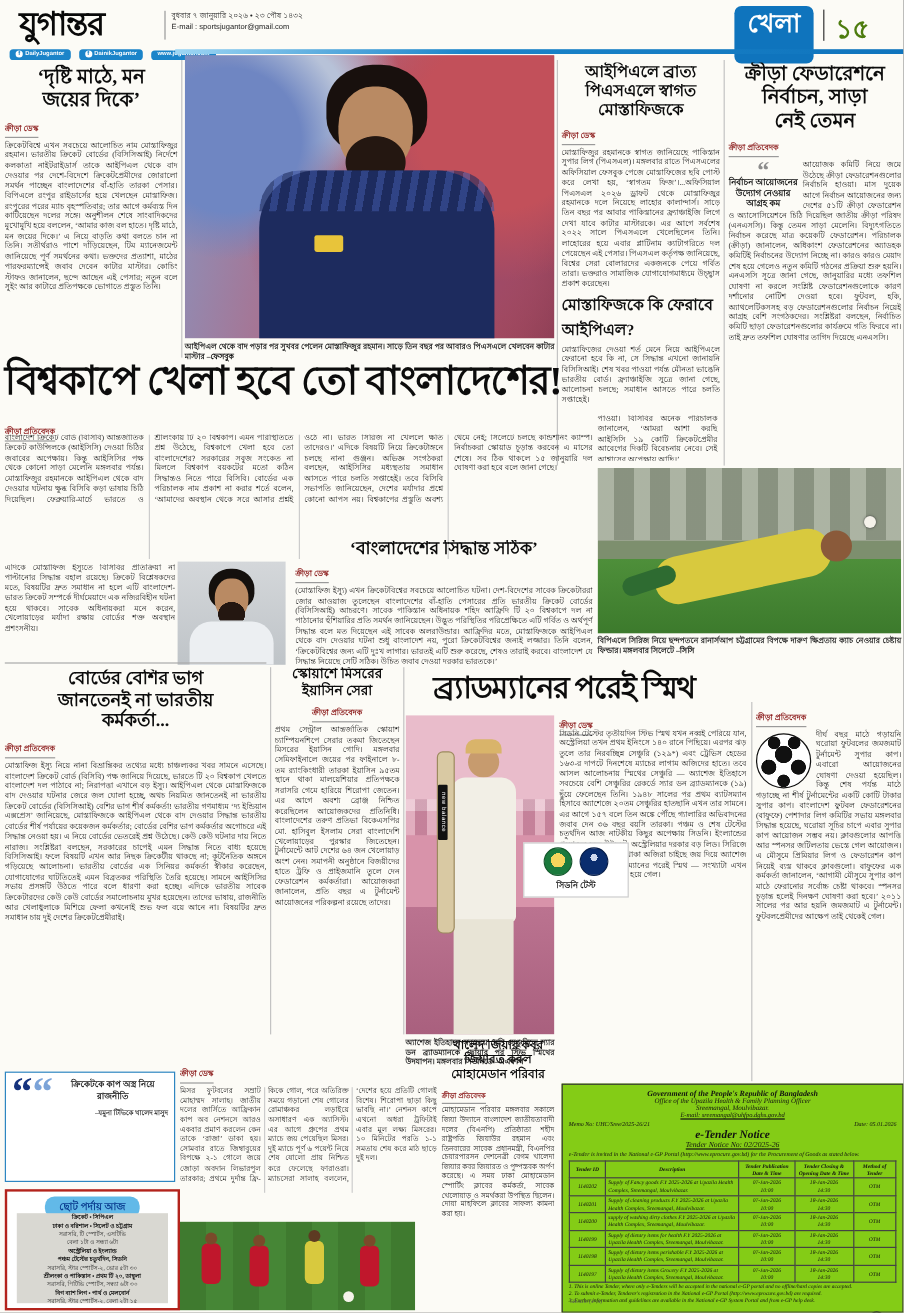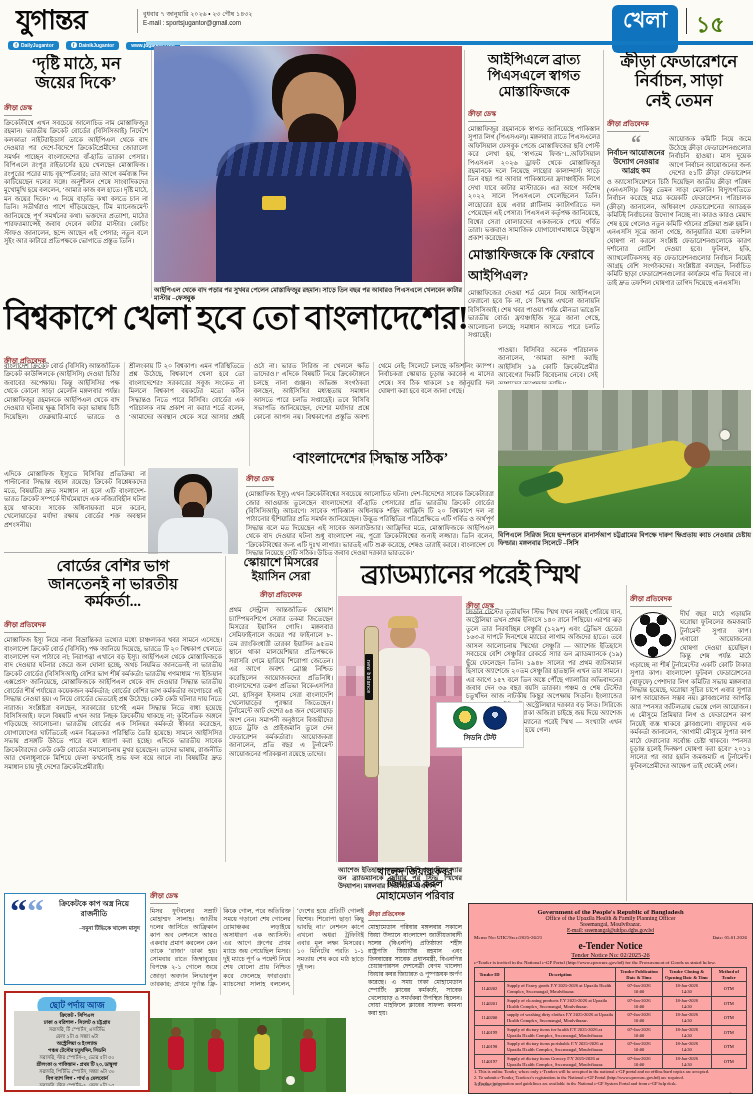--- a/index.html
+++ b/index.html
@@ -56,21 +56,21 @@
   .ball{width:44px;height:44px;border-radius:50%;border:1px solid #111;float:left;margin:2px 4px 2px 0;
         background:
          radial-gradient(circle at 50% 38%,#111 0 7px,transparent 7.5px),
          radial-gradient(circle at 22% 62%,#111 0 6px,transparent 6.5px),
          radial-gradient(circle at 78% 62%,#111 0 6px,transparent 6.5px),
          radial-gradient(circle at 32% 16%,#111 0 5px,transparent 5.5px),
          radial-gradient(circle at 70% 16%,#111 0 5px,transparent 5.5px),
          radial-gradient(circle at 50% 88%,#111 0 5px,transparent 5.5px),
          radial-gradient(circle at 50% 50%,#fff 0 100%);}
   
-  .tender{border:1px solid #333;background:#fca5a5;font-family:"Liberation Serif",serif;padding:4px 5px;}
+  .tender{border:1px solid #333;background:#84cc16;font-family:"Liberation Serif",serif;padding:4px 5px;font-style:italic;}
   .t-c{text-align:center;}
   .t-govt{font-size:6.6px;font-weight:bold;}
   .t-line{font-size:5.8px;}
   .t-email{font-size:5.4px;text-decoration:underline;}
   .t-memo{display:flex;justify-content:space-between;font-size:5px;margin-top:2px;}
   .t-title{font-size:9.5px;font-weight:bold;margin-top:1px;}
   .t-sub{font-size:6.4px;text-decoration:underline;margin-bottom:2px;}
   .t-intro{font-size:4.9px;margin:1px 0 2px 0;}
   table.tt{border-collapse:collapse;width:100%;}
   table.tt th,table.tt td{border:.5px solid #444;font-size:4.6px;padding:1px 2px;line-height:1.25;}

